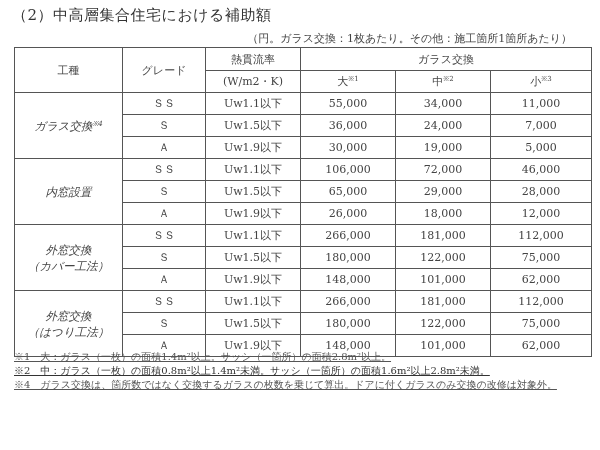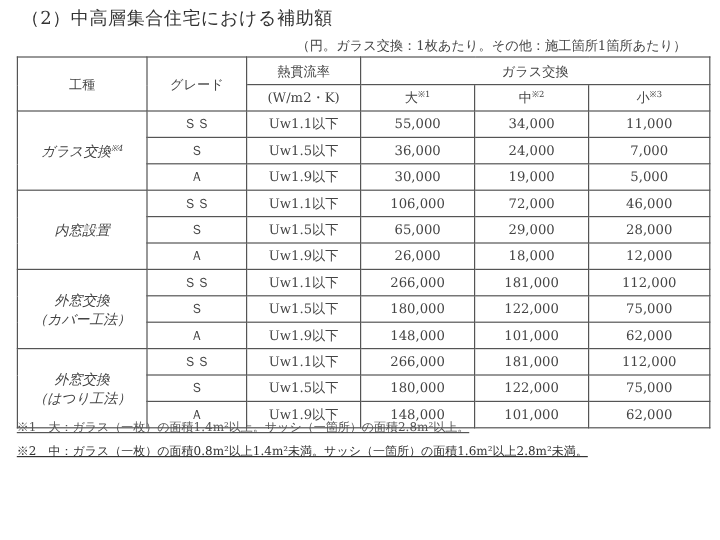--- a/index.html
+++ b/index.html
@@ -1,30 +1,30 @@
 <!DOCTYPE html>
 <html><head>
 <meta charset="utf-8">
 <style>
   html, body { margin:0; padding:0; background:#ffffff; }
   body { width:600px; height:450px; position:relative; overflow:hidden;
          font-family:"DejaVu Serif", "Liberation Serif", serif; color:#333; }
-  .title { position:absolute; left:18px; top:6px; font-size:15px; color:#333; letter-spacing:0.5px; }
+  .title { position:absolute; left:12px; top:6px; font-size:15px; color:#333; letter-spacing:0.5px; }
   .unit { position:absolute; right:28px; top:31px; font-size:11px; color:#444; }
   table.grid { position:absolute; left:14px; top:47px; width:577px; border-collapse:collapse; table-layout:fixed; }
   table.grid td { border:1px solid #555; text-align:center; vertical-align:middle; font-size:11px; color:#444; padding:0; height:21px; line-height:21px; }
   table.grid td.group { line-height:16px; font-size:11.5px;font-style:italic; }
   table.grid td.hd { font-size:11px; }
   table.grid tr.hr1 td { height:22px;margin-top:40px; }
   table.grid tr.hr2 td { height:21px; }
   .thick-top td { border-top:1.5px solid #444 !important; }
   sup { font-size:7px; vertical-align:4px; line-height:0; }
   .notes { position:absolute; left:14px; top:350px; font-size:10px; color:#555; line-height:14px; }
   .notes div { white-space:nowrap;text-decoration:underline; }
-  .notes .n2 { margin-top:6px; color:#333; }
+  .notes .n2 { color:#333; }
 </style>
 </head>
 <body>
 
 <div class="title">（2）中高層集合住宅における補助額</div>
 <div class="unit">（円。ガラス交換：1枚あたり。その他：施工箇所1箇所あたり）</div>
 
 <table class="grid">
   <colgroup>
     <col style="width:108px">
@@ -144,13 +144,14 @@
     <td>148,000</td>
     <td>101,000</td>
     <td>62,000</td>
   </tr>
 </tbody>
   </table>
 
 <div class="notes">
   <div>※1　大：ガラス（一枚）の面積1.4m²以上。サッシ（一箇所）の面積2.8m²以上。</div>
   <div class="n2">※2　中：ガラス（一枚）の面積0.8m²以上1.4m²未満。サッシ（一箇所）の面積1.6m²以上2.8m²未満。</div>
+  <div>※4　ガラス交換は、箇所数ではなく交換するガラスの枚数を乗じて算出。ドアに付くガラスのみ交換の改修は対象外。</div>
 </div>
 
 </body></html>

